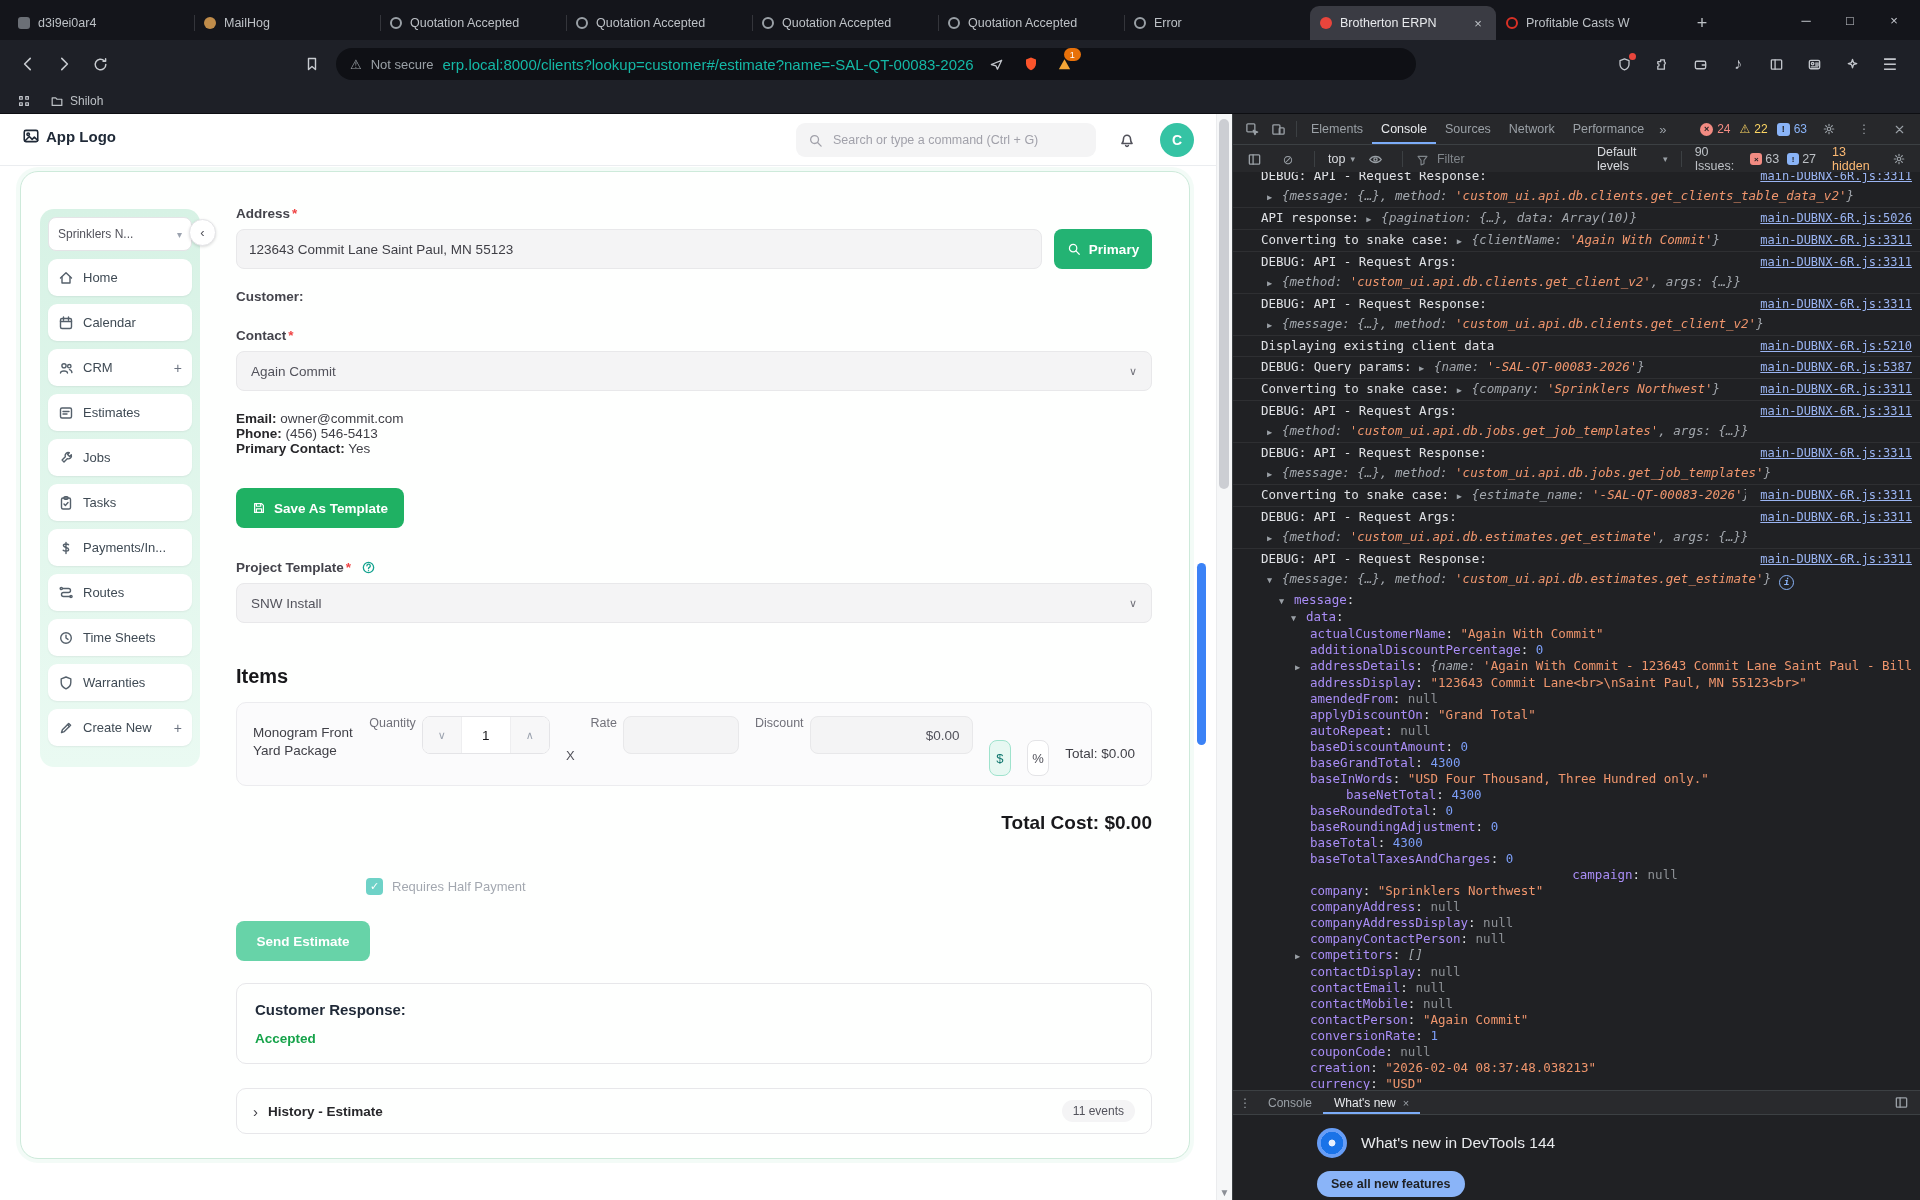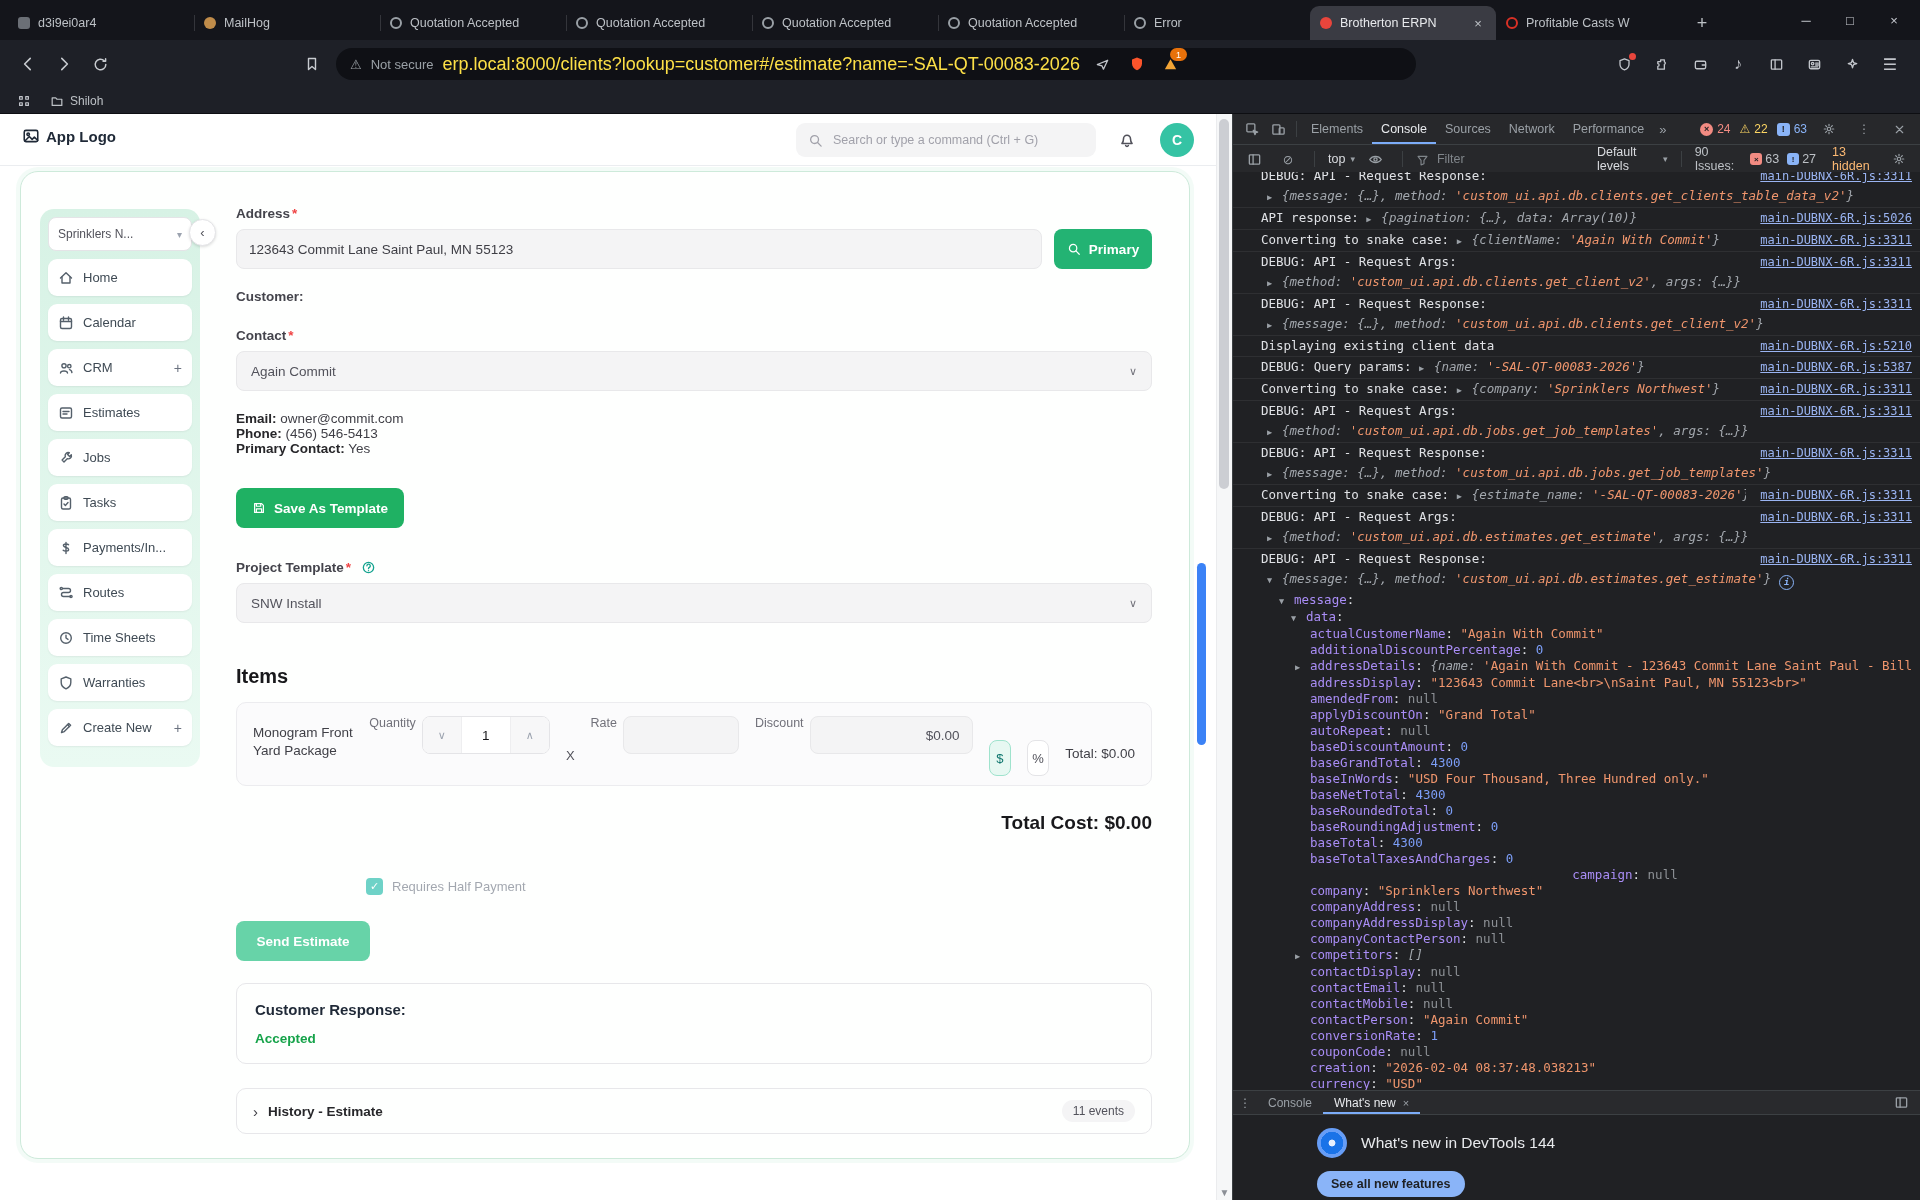--- a/index.html
+++ b/index.html
@@ -26,21 +26,21 @@
   .winbtn{width:44px;height:34px;display:flex;align-items:center;justify-content:center;color:#c7cad0;font-size:13px}
 
   #btoolbar{position:absolute;left:0;top:40px;width:1920px;height:48px;background:#1e2027;
             display:flex;align-items:center;padding:0 12px;box-sizing:border-box;gap:4px}
   .navbtn{width:32px;height:32px;border-radius:50%;display:flex;align-items:center;justify-content:center;color:#c8cbd0;flex:none}
   #bookmark-flag{margin-left:176px}
   #urlpill{width:1080px;height:32px;background:#0f1015;border-radius:16px;display:flex;align-items:center;
            padding:0 14px;gap:9px;margin:0 4px;box-sizing:border-box;flex:none}
   .warn-tri{color:#9aa0a6;font-size:13px}
   #security-chip{color:#9aa0a6;font-size:13px;white-space:nowrap}
-  #url-text{color:#fde047;font-size:18px;white-space:nowrap;overflow:hidden}
+  #url-text{color:#14b8a6;font-size:15px;white-space:nowrap;overflow:hidden}
   .pill-right{display:flex;align-items:center;gap:10px;margin-left:2px}
   .badge-dot{position:absolute;right:-4px;top:-4px;min-width:13px;height:13px;border-radius:7px;background:#e8710a;
              color:#fff;font-size:9px;display:flex;align-items:center;justify-content:center;padding:0 2px}
   #toolbar-cluster{margin-left:auto;display:flex;align-items:center;gap:14px;padding-right:6px}
   .tb-icon{color:#c2c5cb;position:relative;display:flex;align-items:center;justify-content:center;width:24px;height:24px}
   .red-dot{position:absolute;right:0;top:1px;width:7px;height:7px;border-radius:50%;background:#e8453c}
 
   #bookmarksbar{position:absolute;left:0;top:88px;width:1920px;height:26px;background:#1e2027;
                 display:flex;align-items:center;gap:14px;padding:0 12px;box-sizing:border-box;
                 color:#bdc1c6;font-size:12px;border-bottom:1px solid #0d0e12}
@@ -855,21 +855,21 @@
       </div>
       <div class="crow tree" style="padding-left: 62px;">
         <span class="cmain"><span class="cspacer"></span><span class="cs-k">baseDiscountAmount</span><span class="cs-t">: </span><span class="cs-n">0</span></span>
       </div>
       <div class="crow tree" style="padding-left: 62px;">
         <span class="cmain"><span class="cspacer"></span><span class="cs-k">baseGrandTotal</span><span class="cs-t">: </span><span class="cs-n">4300</span></span>
       </div>
       <div class="crow tree" style="padding-left: 62px;">
         <span class="cmain"><span class="cspacer"></span><span class="cs-k">baseInWords</span><span class="cs-t">: </span><span class="cs-s">"USD Four Thousand, Three Hundred only."</span></span>
       </div>
-      <div class="crow tree" style="padding-left: 62px;">
+      <div class="crow tree" style="padding-left: 62px; margin-left: 36px;">
         <span class="cmain"><span class="cspacer"></span><span class="cs-k">baseNetTotal</span><span class="cs-t">: </span><span class="cs-n">4300</span></span>
       </div>
       <div class="crow tree" style="padding-left: 62px;">
         <span class="cmain"><span class="cspacer"></span><span class="cs-k">baseRoundedTotal</span><span class="cs-t">: </span><span class="cs-n">0</span></span>
       </div>
       <div class="crow tree" style="padding-left: 62px;">
         <span class="cmain"><span class="cspacer"></span><span class="cs-k">baseRoundingAdjustment</span><span class="cs-t">: </span><span class="cs-n">0</span></span>
       </div>
       <div class="crow tree" style="padding-left: 62px;">
         <span class="cmain"><span class="cspacer"></span><span class="cs-k">baseTotal</span><span class="cs-t">: </span><span class="cs-n">4300</span></span>

